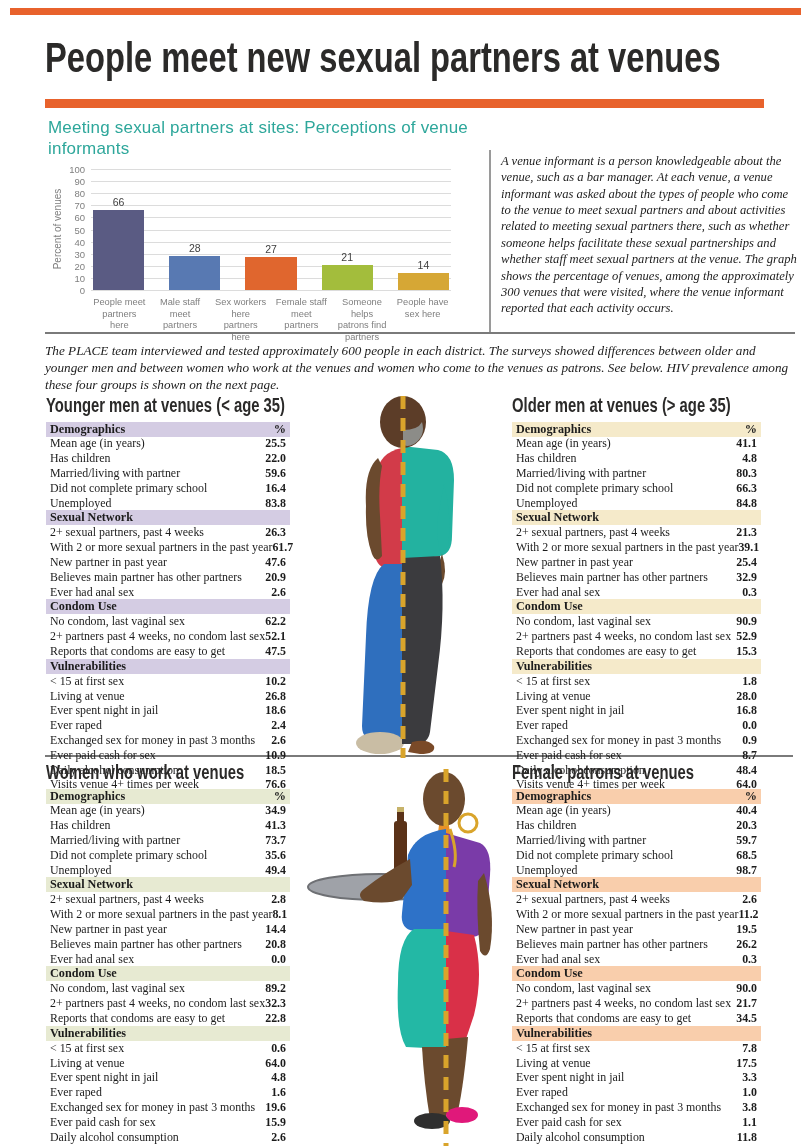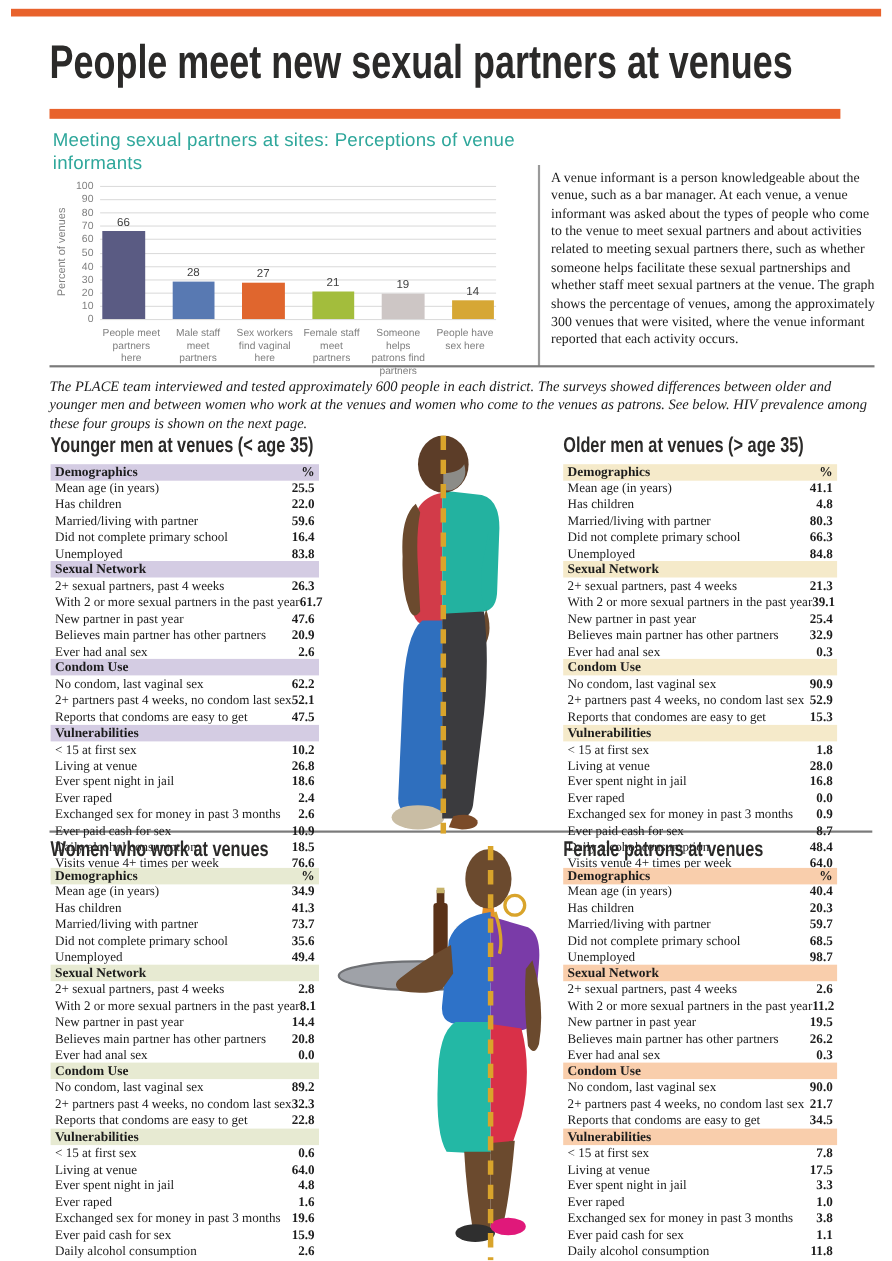--- a/index.html
+++ b/index.html
@@ -27,21 +27,21 @@
     white-space:nowrap;font:10px "Liberation Sans",sans-serif;color:#7f7f7f;}
   #bars{position:absolute;left:91px;top:169px;width:360px;height:121px;
     display:flex;align-items:flex-end;gap:25px;padding:0 2px;box-sizing:border-box;}
   .barwrap{flex:1;display:flex;flex-direction:column;justify-content:flex-end;align-items:center;height:100%;}
   .barval{font:10.5px "Liberation Sans",sans-serif;color:#404040;margin-bottom:2px;}
   .bar{width:100%;}
   #xlabels{position:absolute;left:91px;top:297px;width:360px;display:flex;gap:8px;padding:0 2px;box-sizing:border-box;}
   .xlab{flex:1;text-align:center;font:9.3px "Liberation Sans",sans-serif;color:#7f7f7f;line-height:1.25;}
   
   #note-vline{left:489px;top:150px;height:183px;}
-  #side-note{left:501px;top:153px;width:296px;font-size:12.6px;line-height:1.3;}
+  #side-note{left:501px;top:153px;width:296px;font-size:12.6px;line-height:1.3;font-style:italic;}
   #rule-1{left:45px;top:332px;width:750px;background:#7a7a7a;height:1.5px;}
   #intro-para{left:45px;top:342px;width:752px;font-size:13.2px;line-height:1.3;font-style:italic;}
   #rule-2{left:45px;top:755px;width:748px;background:#7a7a7a;height:1.5px;}
   
   .group-title{font-size:19.5px;line-height:1;}
   .tbl{margin-top:6px;}
   .tbl-band{display:flex;justify-content:space-between;align-items:center;height:15px;
     font-weight:bold;font-size:12.2px;padding:0 4px;}
   .tbl-row{display:flex;justify-content:space-between;align-items:center;height:14.8px;
     font-size:11.9px;padding:0 4px;}
@@ -106,32 +106,28 @@
       </div>
       <div class="barwrap">
         <div class="barval">27</div>
         <div class="bar" style="height: 32.67px; background: rgb(224, 102, 46);"></div>
       </div>
       <div class="barwrap">
         <div class="barval">21</div>
         <div class="bar" style="height: 25.41px; background: rgb(163, 189, 60);"></div>
       </div>
       <div class="barwrap">
-        <div class="barval">19</div>
-        <div class="bar" style="height: 22.99px; background: rgb(205, 198, 197);"></div>
-      </div>
-      <div class="barwrap">
         <div class="barval">14</div>
         <div class="bar" style="height: 16.94px; background: rgb(214, 167, 53);"></div>
       </div>
     </div>
   <div id="xlabels">
       <div class="xlab">People meet partners here</div>
       <div class="xlab">Male staff meet partners</div>
-      <div class="xlab">Sex workers find vaginal here</div>
+      <div class="xlab">Sex workers here partners here</div>
       <div class="xlab">Female staff meet partners</div>
       <div class="xlab">Someone helps patrons find partners</div>
       <div class="xlab">People have sex here</div>
     </div>
 </div>
 
 <div id="note-vline" class="vrule"></div>
 <div id="side-note" class="abs">A venue informant is a person knowledgeable about the venue, such as a bar manager. At each venue, a venue informant was asked about the types of people who come to the venue to meet sexual partners and about activities related to meeting sexual partners there, such as whether someone helps facilitate these sexual partnerships and whether staff meet sexual partners at the venue. The graph shows the percentage of venues, among the approximately 300 venues that were visited, where the venue informant reported that each activity occurs.</div>
 
 <div id="rule-1" class="rule"></div>

